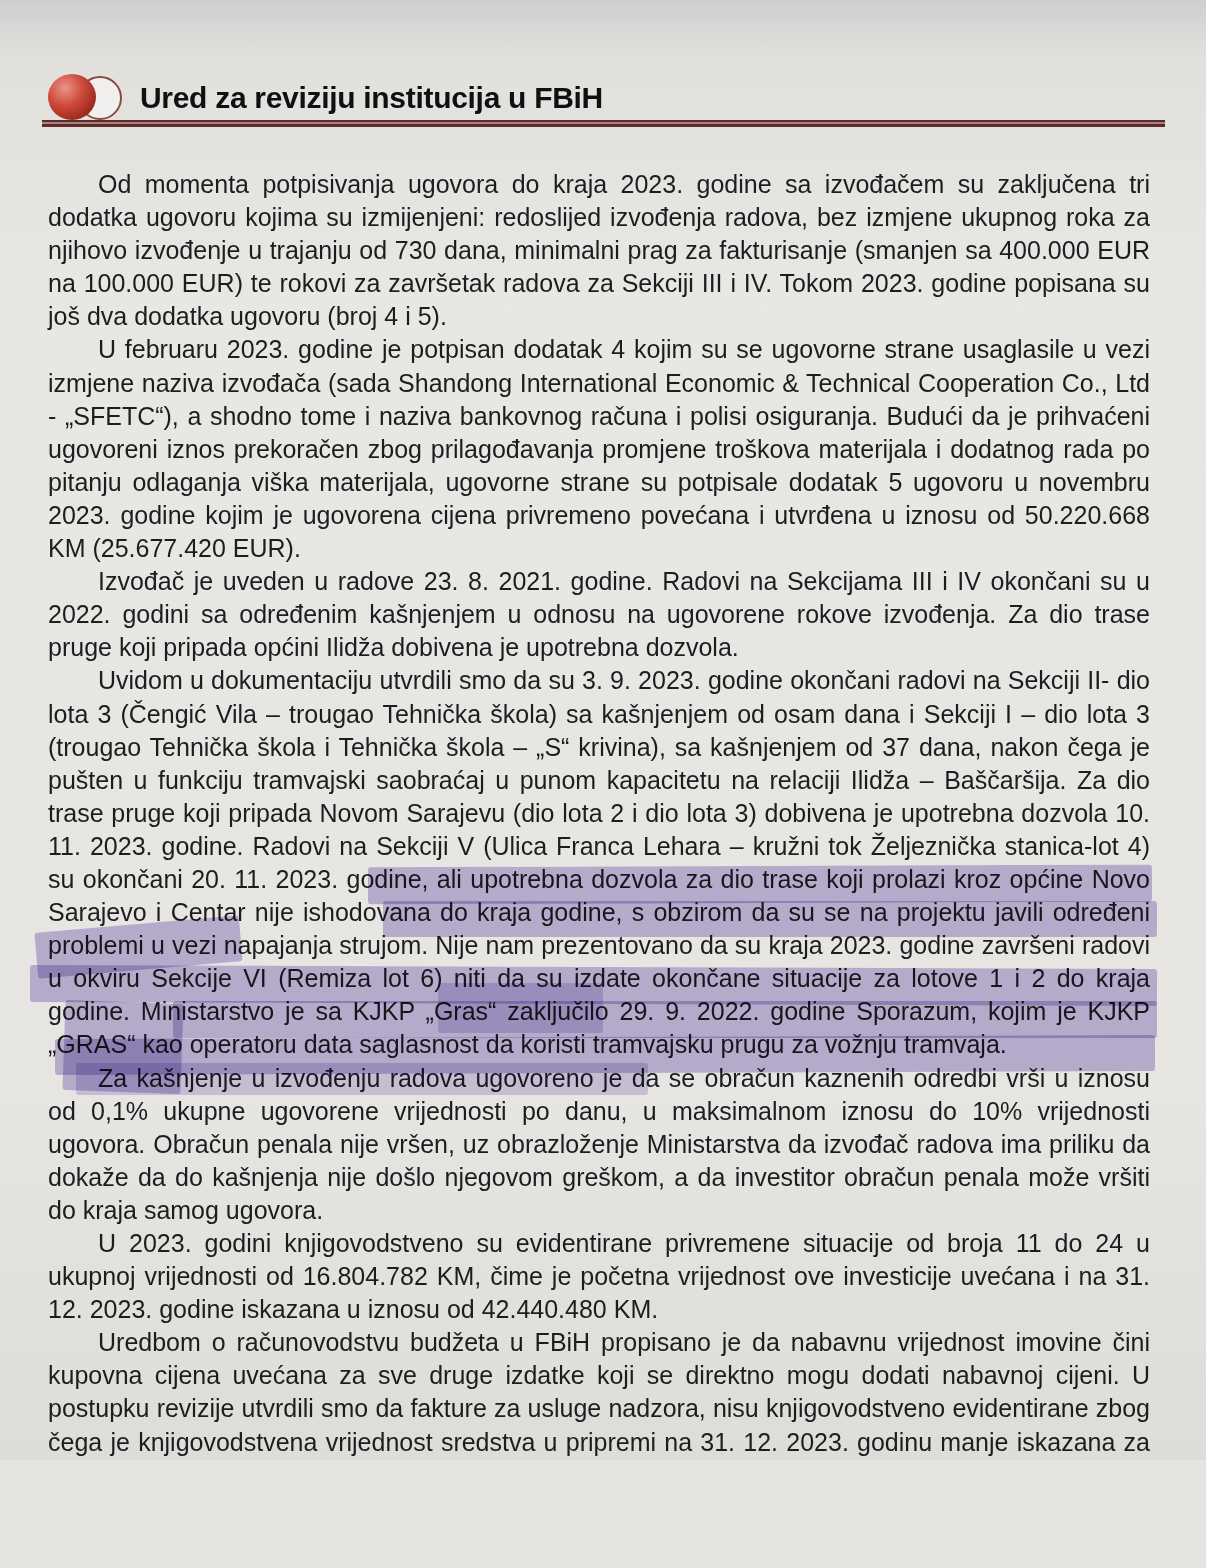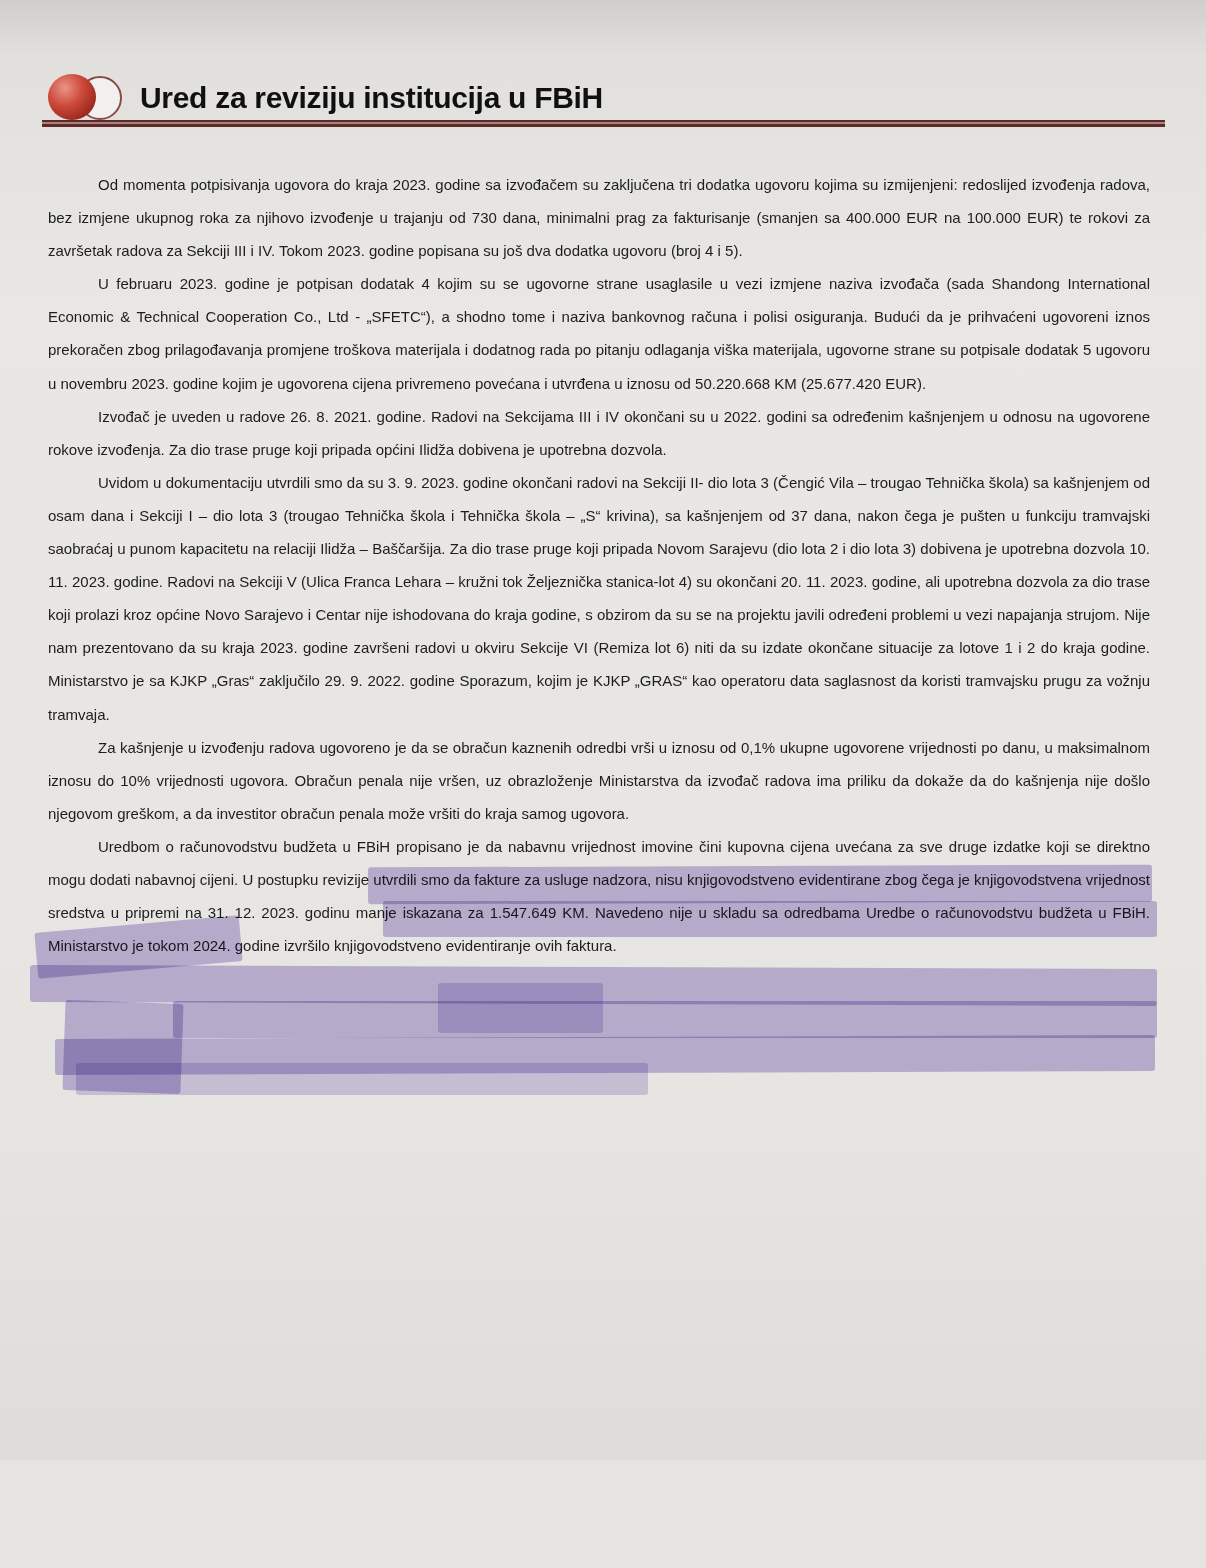--- a/index.html
+++ b/index.html
@@ -28,21 +28,21 @@
     margin-left:14px;font-size:30px;font-weight:bold;color:#101012;
     letter-spacing:-0.3px;white-space:nowrap;
   }
   .rule{
     position:absolute;left:42px;top:120px;width:1123px;height:8px;
     background:linear-gradient(to bottom,#5e2a28 0 2px,#a8837f 2px 4px,#5e2a28 4px 7px,transparent 7px);
   }
   
   .article{
     position:absolute;left:48px;top:168px;width:1102px;
-    font-size:15px;line-height:33.1px;text-align:justify;
+    font-size:25px;line-height:33.1px;text-align:justify;
     color:#1d1d20;
   }
   .article p{margin:0;text-indent:50px;}
   .article p.bold{font-weight:bold;}
   
   .hl-layer{position:absolute;left:0;top:0;width:1206px;height:1568px;pointer-events:none;}
   .hl{
     position:absolute;border-radius:3px;
     background:rgba(134,110,194,0.45);
     mix-blend-mode:multiply;
@@ -60,23 +60,24 @@
       <span class="circle-front"></span>
     </span>
     <span class="title">Ured za reviziju institucija u FBiH</span>
   </div>
 
   <div class="rule"></div>
 
   <div class="article">
       <p>Od momenta potpisivanja ugovora do kraja 2023. godine sa izvođačem su zaključena tri dodatka ugovoru kojima su izmijenjeni: redoslijed izvođenja radova, bez izmjene ukupnog roka za njihovo izvođenje u trajanju od 730 dana, minimalni prag za fakturisanje (smanjen sa 400.000 EUR na 100.000 EUR) te rokovi za završetak radova za Sekciji III i IV. Tokom 2023. godine popisana su još dva dodatka ugovoru (broj 4 i 5).</p>
       <p>U februaru 2023. godine je potpisan dodatak 4 kojim su se ugovorne strane usaglasile u vezi izmjene naziva izvođača (sada Shandong International Economic &amp; Technical Cooperation Co., Ltd - „SFETC“), a shodno tome i naziva bankovnog računa i polisi osiguranja. Budući da je prihvaćeni ugovoreni iznos prekoračen zbog prilagođavanja promjene troškova materijala i dodatnog rada po pitanju odlaganja viška materijala, ugovorne strane su potpisale dodatak 5 ugovoru u novembru 2023. godine kojim je ugovorena cijena privremeno povećana i utvrđena u iznosu od 50.220.668 KM (25.677.420 EUR).</p>
-      <p>Izvođač je uveden u radove 26. 8. 2021. godine. Radovi na Sekcijama III i IV okončani su u 2022. godini sa određenim kašnjenjem u odnosu na ugovorene rokove izvođenja. Za dio trase pruge koji pripada općini Ilidža dobivena je upotrebna dozvola.</p>
+      <p>Izvođač je uveden u radove 23. 8. 2021. godine. Radovi na Sekcijama III i IV okončani su u 2022. godini sa određenim kašnjenjem u odnosu na ugovorene rokove izvođenja. Za dio trase pruge koji pripada općini Ilidža dobivena je upotrebna dozvola.</p>
       <p>Uvidom u dokumentaciju utvrdili smo da su 3. 9. 2023. godine okončani radovi na Sekciji II- dio lota 3 (Čengić Vila – trougao Tehnička škola) sa kašnjenjem od osam dana i Sekciji I – dio lota 3 (trougao Tehnička škola i Tehnička škola – „S“ krivina), sa kašnjenjem od 37 dana, nakon čega je pušten u funkciju tramvajski saobraćaj u punom kapacitetu na relaciji Ilidža – Baščaršija. Za dio trase pruge koji pripada Novom Sarajevu (dio lota 2 i dio lota 3) dobivena je upotrebna dozvola 10. 11. 2023. godine. Radovi na Sekciji V (Ulica Franca Lehara – kružni tok Željeznička stanica-lot 4) su okončani 20. 11. 2023. godine, ali upotrebna dozvola za dio trase koji prolazi kroz općine Novo Sarajevo i Centar nije ishodovana do kraja godine, s obzirom da su se na projektu javili određeni problemi u vezi napajanja strujom. Nije nam prezentovano da su kraja 2023. godine završeni radovi u okviru Sekcije VI (Remiza lot 6) niti da su izdate okončane situacije za lotove 1 i 2 do kraja godine. Ministarstvo je sa KJKP „Gras“ zaključilo 29. 9. 2022. godine Sporazum, kojim je KJKP „GRAS“ kao operatoru data saglasnost da koristi tramvajsku prugu za vožnju tramvaja.</p>
       <p>Za kašnjenje u izvođenju radova ugovoreno je da se obračun kaznenih odredbi vrši u iznosu od 0,1% ukupne ugovorene vrijednosti po danu, u maksimalnom iznosu do 10% vrijednosti ugovora. Obračun penala nije vršen, uz obrazloženje Ministarstva da izvođač radova ima priliku da dokaže da do kašnjenja nije došlo njegovom greškom, a da investitor obračun penala može vršiti do kraja samog ugovora.</p>
+      <p>U 2023. godini knjigovodstveno su evidentirane privremene situacije od broja 11 do 24 u ukupnoj vrijednosti od 16.804.782 KM, čime je početna vrijednost ove investicije uvećana i na 31. 12. 2023. godine iskazana u iznosu od 42.440.480 KM.</p>
       <p>Uredbom o računovodstvu budžeta u FBiH propisano je da nabavnu vrijednost imovine čini kupovna cijena uvećana za sve druge izdatke koji se direktno mogu dodati nabavnoj cijeni. U postupku revizije utvrdili smo da fakture za usluge nadzora, nisu knjigovodstveno evidentirane zbog čega je knjigovodstvena vrijednost sredstva u pripremi na 31. 12. 2023. godinu manje iskazana za 1.547.649 KM. Navedeno nije u skladu sa odredbama Uredbe o računovodstvu budžeta u FBiH. Ministarstvo je tokom 2024. godine izvršilo knjigovodstveno evidentiranje ovih faktura.</p>
     </div>
 
   <div class="hl-layer">
     <div class="hl" style="left:368px;top:866px;width:784px;height:37px;transform:rotate(-0.2deg);"></div>
     <div class="hl" style="left:383px;top:901px;width:774px;height:36px;"></div>
     <div class="hl" style="left:36px;top:924px;width:205px;height:46px;transform:rotate(-5deg);"></div>
     <div class="hl" style="left:30px;top:967px;width:1127px;height:37px;transform:rotate(0.2deg);"></div>
     <div class="hl light" style="left:438px;top:983px;width:165px;height:50px;"></div>
     <div class="hl" style="left:173px;top:1001px;width:984px;height:37px;"></div>

